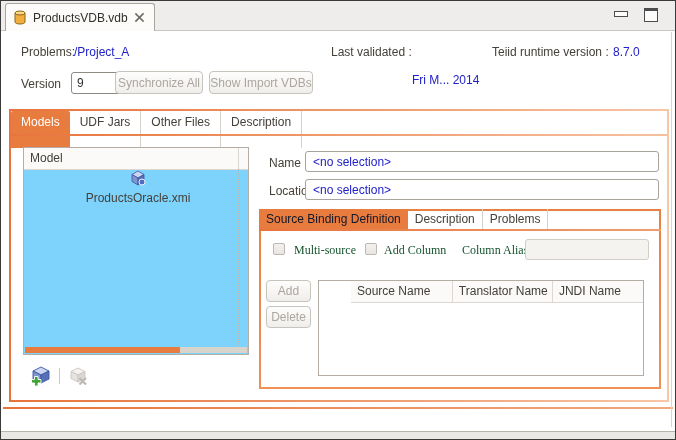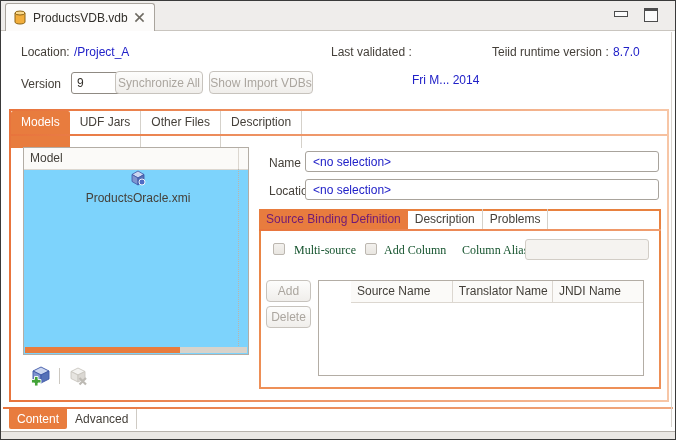--- a/index.html
+++ b/index.html
@@ -80,21 +80,21 @@
     display:flex; align-items:center; padding:0 7px; }
   .fld-name { top:150px; }
   .fld-loc  { top:178px; }
 
   
   .inner-panel { position:absolute; left:258px; top:208px; width:402px; height:180px;
     box-sizing:border-box; border:2px solid;
     border-image:linear-gradient(180deg,#e8813f,#ee9058) 1; background:#fff; }
   .sb-tabs { position:absolute; left:258px; top:208px; height:20px; display:flex; }
   .sb-tab { line-height:20px; padding:0 7px; border-right:1px solid #d5d1ca; color:#45403a; }
-  .sb-tab.sel { background:#e87c3e; color:#701a75; border-right:none; border-radius:2px 2px 0 0; }
+  .sb-tab.sel { background:#e87c3e; color:#0f172a; border-right:none; border-radius:2px 2px 0 0; }
   .sb-hline { position:absolute; left:258px; top:228px; width:402px; height:2px;
     background:linear-gradient(90deg,#e8743c,#f09e70); }
 
   .checkbox { position:absolute; width:12px; height:12px; box-sizing:border-box;
     border:1px solid #bcb7b0; border-radius:2px;
     background:linear-gradient(#f3f1ee,#e9e6e1); }
   .cb-multi { left:272px; top:242px; }
   .cb-addcol { left:364px; top:242px; }
   .lbl-multi { left:293px; top:242px; }
   .lbl-addcol { left:383px; top:242px; }
@@ -140,21 +140,21 @@
       <span style="display:flex;">
         <svg width="11" height="11" viewBox="0 0 11 11">
           <path d="M2 2 L9 9 M9 2 L2 9" stroke="#6e6a62" stroke-width="1.7" stroke-linecap="square"></path>
         </svg>
       </span>
     </div>
     <div class="win-min"></div>
     <div class="win-max"></div>
   </div>
 
-  <span class="abs loc-label">Location:</span>
+  <span class="abs loc-label">Problems:</span>
   <span class="abs loc-value blue">/Project_A</span>
   <span class="abs lv-label">Last validated :</span>
   <span class="abs lv-value blue">Fri M... 2014</span>
   <span class="abs rt-label">Teiid runtime version :</span>
   <span class="abs rt-value blue">8.7.0</span>
 
   <span class="abs ver-label">Version</span>
   <input class="ver-input" value="9" style="">
   <button class="btn btn-sync">Synchronize All</button>
   <button class="btn btn-showimp">Show Import VDBs</button>
@@ -233,20 +233,16 @@
 
   <div class="sources-table">
     <div class="st-header">
       <span class="st-col st-c1">Source Name</span>
       <span class="st-col st-c2">Translator Name</span>
       <span class="st-col st-c3">JNDI Name</span>
     </div>
   </div>
 
   <div class="bottom-hline"></div>
-  <div class="page-tabs">
-    <span class="page-tab sel">Content</span>
-    <span class="page-tab">Advanced</span>
-  </div>
   <div class="right-edge"></div>
   <div class="bottom-strip"></div>
 
 </div>
 
 </body></html>

